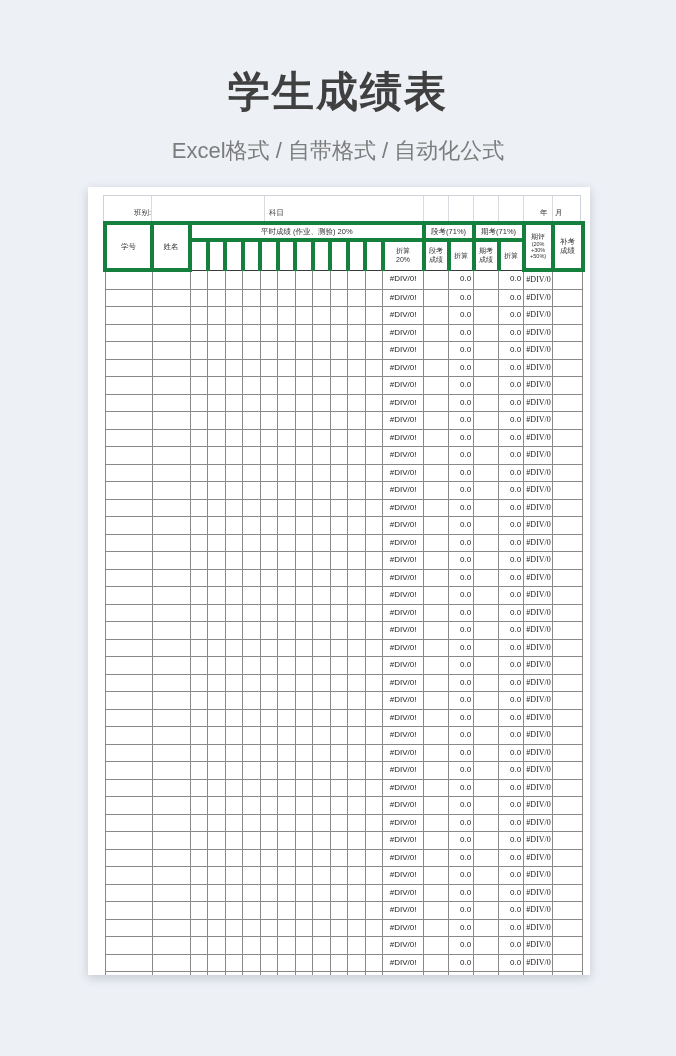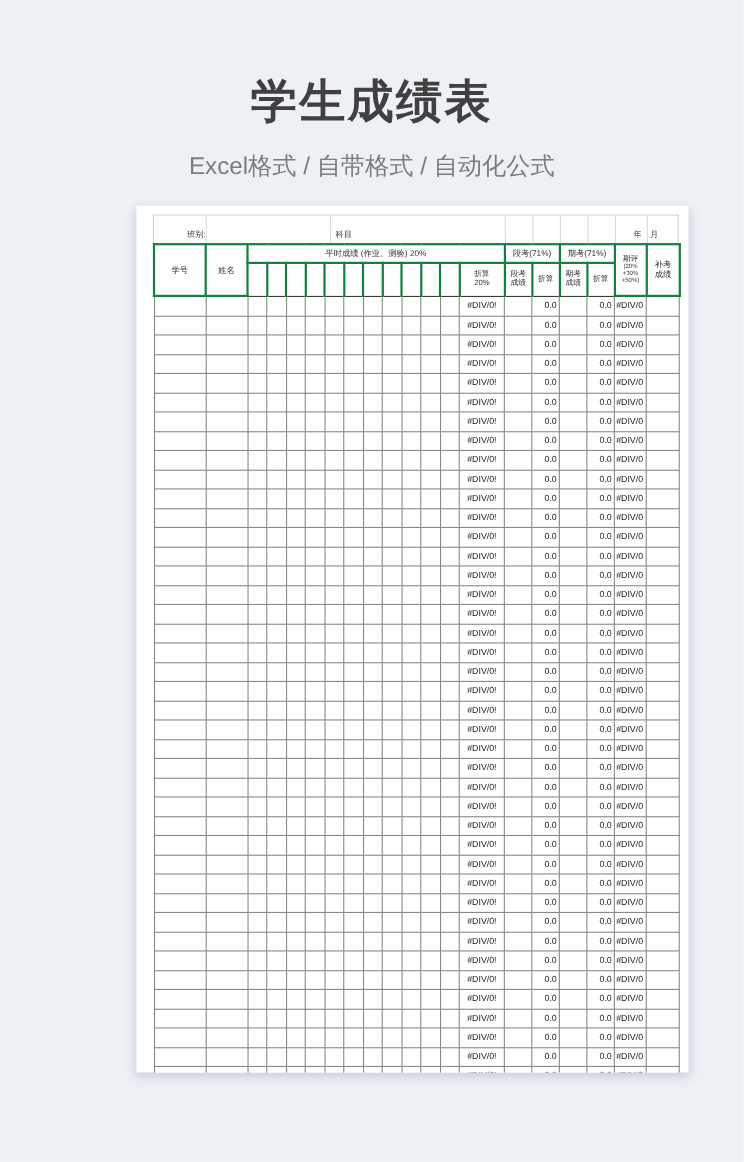--- a/index.html
+++ b/index.html
@@ -18,21 +18,20 @@
   }
   .hero-subtitle {
     position:absolute; top:120px; left:0; width:100%;
     text-align:center; font-size:22px; color:#7c7c7c;margin-top:16px;
   }
 
   .paper {
     position:absolute; left:88px; top:187px; width:502px; height:788px;
     background:#ffffff; overflow:hidden;
     box-shadow:0 3px 9px rgba(90,100,125,0.28);
-    margin-left:36px;
   }
 
   
   .toprow {
     position:absolute; left:15px; top:8px; width:478px; height:26px;
     border:1px solid #cfd3d9; border-bottom:none;
     font-size:7.5px; color:#3a3a3a;
   }
   .toprow .lbl { position:absolute; bottom:4px; line-height:8px; white-space:nowrap; }
   .lbl-class { left:0; width:47px; text-align:right; }
@@ -40,40 +39,40 @@
   .lbl-date { left:436px; }
   .tg { position:absolute; top:0; bottom:0; width:1px; background:#d7dade; }
 
   
   table.sheet {
     position:absolute; left:15px; top:34px; width:478px;
     border-collapse:collapse; table-layout:fixed;
     border:1.5px solid #3a3a3a;
   }
   .sheet th {
-    border:2px solid #15803d; font-weight:normal; color:#303030;
+    border:4px solid #15803d; font-weight:normal; color:#303030;
     padding:0; text-align:center; vertical-align:middle;
     overflow:hidden; white-space:nowrap; background:#fff;
   }
   .sheet thead tr.h-group th { height:17px; font-size:7.5px; }
   .sheet thead tr.h-sub th { height:30px; font-size:7px; line-height:8.5px; white-space:normal; }
   .sheet th.h-big { font-size:8px; }
   .sheet thead tr:last-child th { border-bottom:1.5px solid #3a3a3a; }
   .sheet th .ln { display:block; line-height:8.5px; }
   .sheet th.h-eval .ttl { display:block; font-size:7px; line-height:7.5px; }
   .sheet th.h-eval .note { display:block; font-size:5.5px; line-height:6.2px; }
 
   .sheet tbody td {
     border:1px solid #898989; height:16.5px; padding:0;
     font-size:8px; line-height:16.5px; color:#222222;
     overflow:hidden; white-space:nowrap; background:#fff;
   }
   .sheet td.c-err  { text-align:center; }
   .sheet td.c-num  { text-align:right; padding-right:2px; }
-  .sheet td.c-eval { text-align:left; padding-left:1px; }
+  .sheet td.c-eval { text-align:center; padding-left:1px;font-family:Liberation Serif, serif; }
 </style>
 </head>
 <body>
 
 <div class="stage">
 
   <div class="hero-title">学生成绩表</div>
   <div class="hero-subtitle">Excel格式 / 自带格式 / 自动化公式</div>
 
   <div class="paper">

